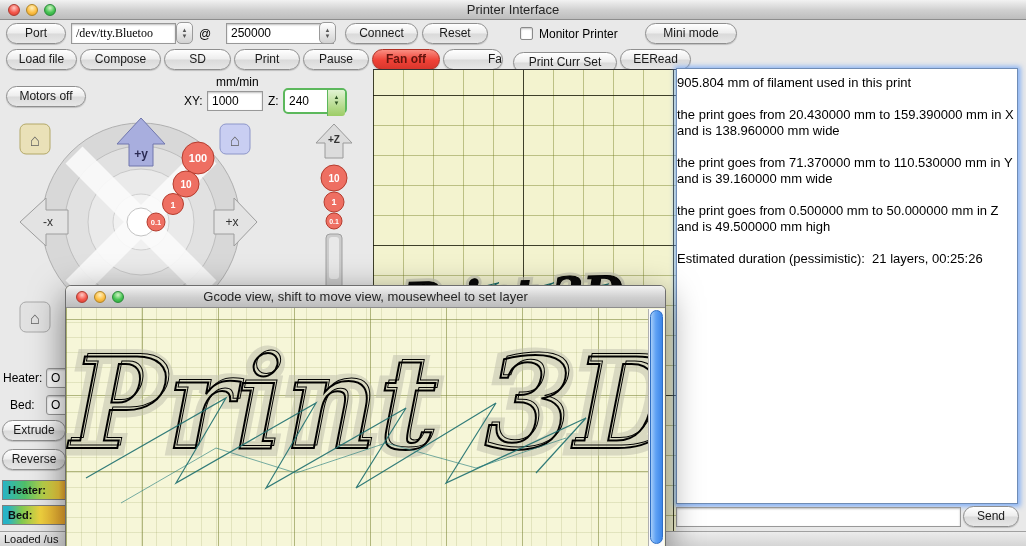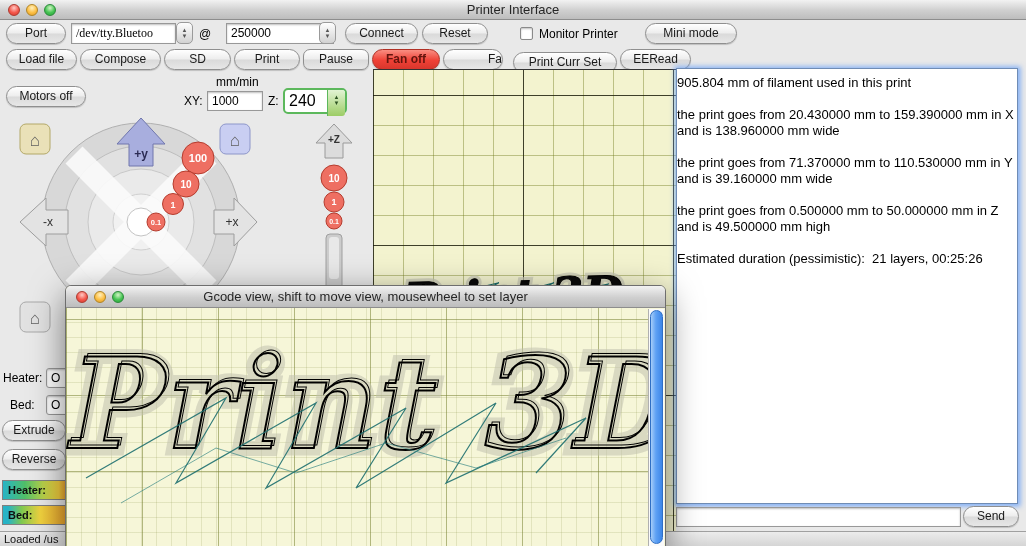--- a/index.html
+++ b/index.html
@@ -97,33 +97,33 @@
   <div class="abs btn" style="left:345px;top:23px;width:73px;">Connect</div>
   <div class="abs btn" style="left:422px;top:23px;width:66px;">Reset</div>
   <span class="abs checkbox" style="left:520px;top:27px;"></span>
   <span class="abs lbl" style="left:539px;top:27px;">Monitor Printer</span>
   <div class="abs btn" style="left:645px;top:23px;width:92px;">Mini mode</div>
 
   <div class="abs btn" style="left:6px;top:49px;width:71px;">Load file</div>
   <div class="abs btn" style="left:80px;top:49px;width:81px;">Compose</div>
   <div class="abs btn" style="left:164px;top:49px;width:67px;">SD</div>
   <div class="abs btn" style="left:234px;top:49px;width:66px;">Print</div>
-  <div class="abs btn" style="left:303px;top:49px;width:66px;border-radius:7px;">Pause</div>
+  <div class="abs btn" style="left:303px;top:49px;width:66px;">Pause</div>
   <div class="abs btn red" style="left:372px;top:49px;width:68px;">Fan off</div>
   <div class="abs btn" style="left:443px;top:49px;width:60px;padding-left:44px;">Fan on</div>
   <div class="abs btn" style="left:513px;top:52px;width:104px;">Print Curr Set</div>
   <div class="abs btn" style="left:620px;top:49px;width:71px;">EERead</div>
 
   <div class="abs btn" style="left:6px;top:86px;width:80px;">Motors off</div>
   <span class="abs lbl" style="left:216px;top:75px;">mm/min</span>
   <span class="abs lbl" style="left:184px;top:94px;">XY:</span>
   <div class="abs field" style="left:207px;top:91px;width:56px;height:20px;">1000</div>
   <span class="abs lbl" style="left:268px;top:94px;">Z:</span>
   <div class="abs" style="left:283px;top:88px;width:64px;height:26px;border:2px solid #5cb85c;border-radius:5px;background:#fff;display:flex;">
-    <div style="flex:1;font-size:16px;line-height:22px;padding-left:4px;overflow:hidden;">240</div>
+    <div style="flex:1;font-size:12px;line-height:22px;padding-left:4px;overflow:hidden;">240</div>
     <div class="stepper green" style="height:22px;border:none;border-left:1px solid #5cb85c;border-radius:0 3px 3px 0;">
       <div>▲</div>
       <div>▼</div>
     </div>
   </div>
 
   <svg class="abs" style="left:8px;top:112px;" width="250" height="232" viewBox="0 0 250 232">
     <circle cx="133" cy="110" r="99" fill="#d8d8d8" stroke="#b0b0b0"></circle>
     <circle cx="133" cy="110" r="76" fill="#e1e1e1" stroke="#bdbdbd"></circle>
     <circle cx="133" cy="110" r="53" fill="#eaeaea" stroke="#c8c8c8"></circle>

